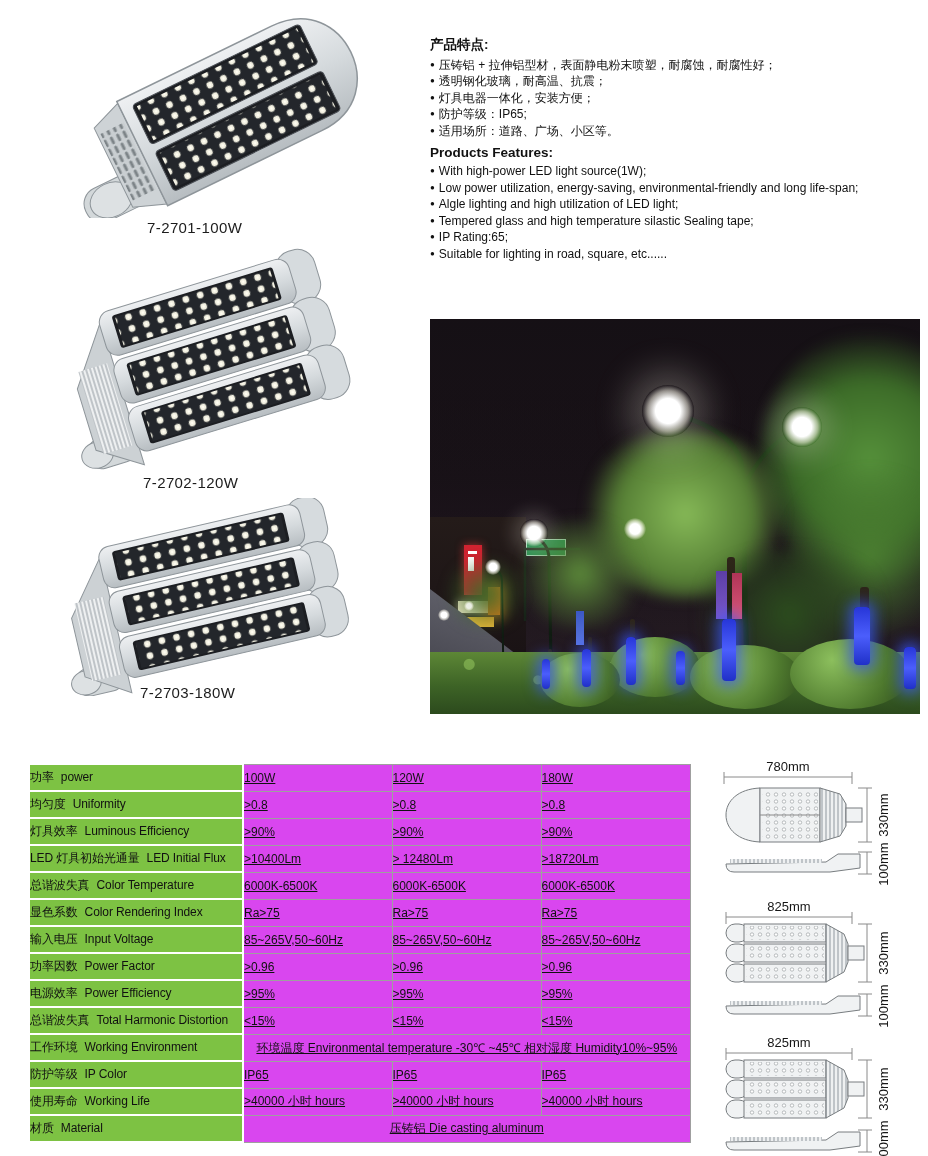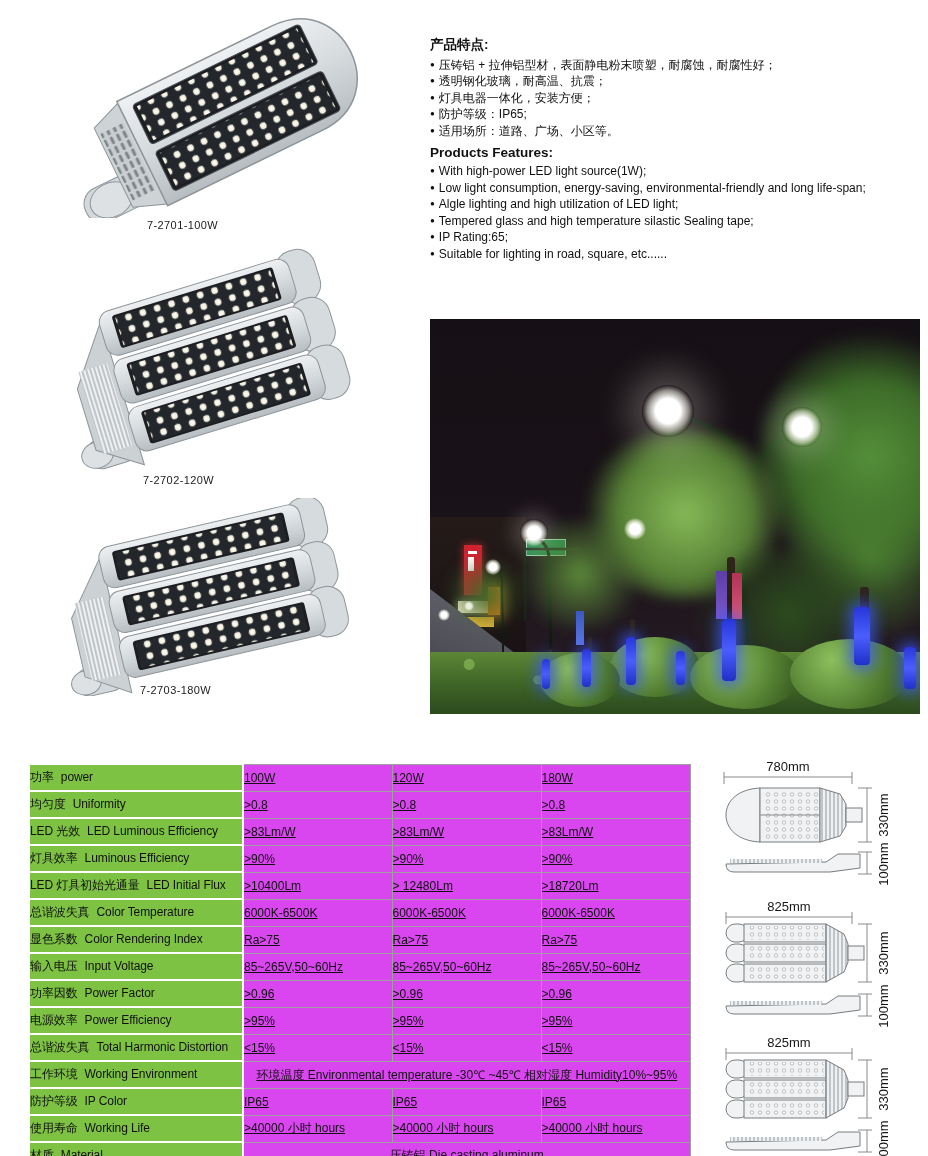--- a/index.html
+++ b/index.html
@@ -1,20 +1,20 @@
 <!DOCTYPE html>
 <html style="--green: #7dc243;"><head>
 <meta charset="utf-8">
 <style>
   html,body{margin:0;padding:0;background:#fff;}
   .page{position:relative;width:928px;height:1156px;background:#fff;overflow:hidden;
         font-family:"Liberation Sans",sans-serif;color:#111;}
 
   
-  .model-label{position:absolute;font-size:11px;color:#1c1c1c;letter-spacing:.4px;}
+  .model-label{position:absolute;font-size:15px;color:#1c1c1c;letter-spacing:.4px;}
 
   
   .features{position:absolute;left:430px;top:36px;width:498px;}
   .f-title{font-size:13.5px;font-weight:bold;margin:0 0 3px 0;}
   .f-title.en{margin-top:6px;}
   .features ul{list-style:none;margin:0;padding:0;}
   .features li{font-size:12px;}
   ul.cn li{line-height:16.4px;}
   ul.en li{line-height:15.6px;}
   .bullet{font-size:8px;vertical-align:2px;margin-right:4px;}
@@ -169,21 +169,21 @@
     <ul class="cn">
         <li><span class="bullet">●</span><span>压铸铝 + 拉伸铝型材，表面静电粉末喷塑，耐腐蚀，耐腐性好；</span></li>
         <li><span class="bullet">●</span><span>透明钢化玻璃，耐高温、抗震；</span></li>
         <li><span class="bullet">●</span><span>灯具电器一体化，安装方便；</span></li>
         <li><span class="bullet">●</span><span>防护等级：IP65;</span></li>
         <li><span class="bullet">●</span><span>适用场所：道路、广场、小区等。</span></li>
       </ul>
     <div class="f-title en">Products Features:</div>
     <ul class="en">
         <li><span class="bullet">●</span><span>With high-power LED light source(1W);</span></li>
-        <li><span class="bullet">●</span><span>Low light consumption, energy-saving, environmental-friendly and long life-span;</span></li>
+        <li><span class="bullet">●</span><span>Low power utilization, energy-saving, environmental-friendly and long life-span;</span></li>
         <li><span class="bullet">●</span><span>Algle lighting and high utilization of LED light;</span></li>
         <li><span class="bullet">●</span><span>Tempered glass and high temperature silastic Sealing tape;</span></li>
         <li><span class="bullet">●</span><span>IP Rating:65;</span></li>
         <li><span class="bullet">●</span><span>Suitable for lighting in road, square, etc......</span></li>
       </ul>
   </div>
 
   <div class="photo">
     <div class="bld"></div>
     <div style="left:34px;top:226px;width:18px;height:50px;background:#cf2330;box-shadow:0 0 8px rgba(255,60,60,.6)">
@@ -257,26 +257,20 @@
           <td class="lbl"><span>功率</span><span class="en-part">power</span></td>
           <td class="val">100W</td>
           <td class="val">120W</td>
           <td class="val">180W</td>
         </tr>
         <tr>
           <td class="lbl"><span>均匀度</span><span class="en-part">Uniformity</span></td>
           <td class="val">&gt;0.8</td>
           <td class="val">&gt;0.8</td>
           <td class="val">&gt;0.8</td>
-        </tr>
-        <tr>
-          <td class="lbl"><span>LED 光效</span><span class="en-part">LED Luminous Efficiency</span></td>
-          <td class="val">&gt;83Lm/W</td>
-          <td class="val">&gt;83Lm/W</td>
-          <td class="val">&gt;83Lm/W</td>
         </tr>
         <tr>
           <td class="lbl"><span>灯具效率</span><span class="en-part">Luminous Efficiency</span></td>
           <td class="val">&gt;90%</td>
           <td class="val">&gt;90%</td>
           <td class="val">&gt;90%</td>
         </tr>
         <tr>
           <td class="lbl"><span>LED 灯具初始光通量</span><span class="en-part">LED Initial Flux</span></td>
           <td class="val">&gt;10400Lm</td>

